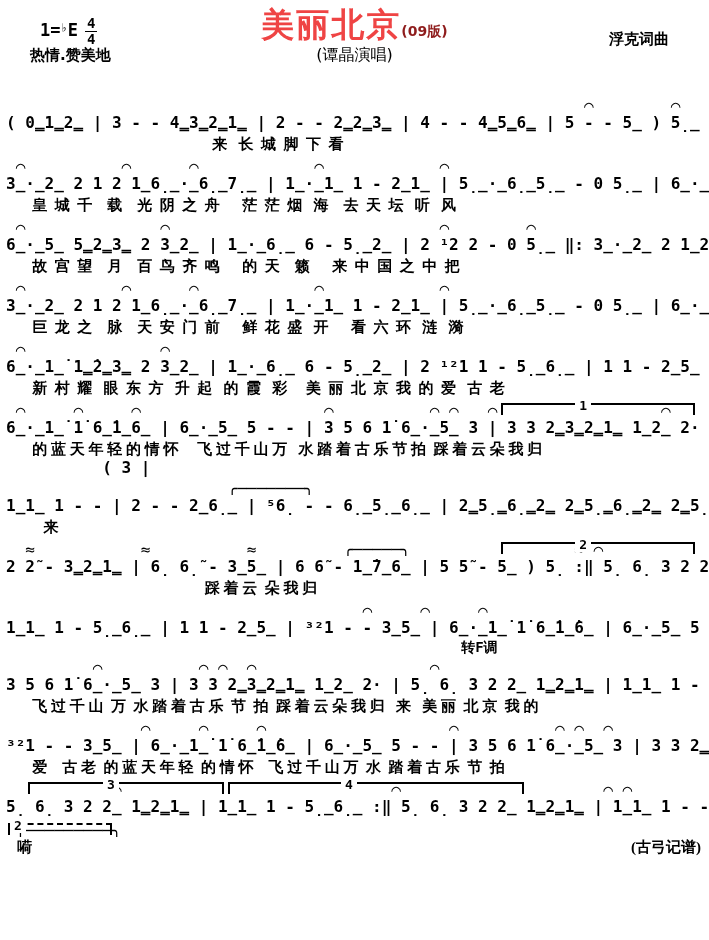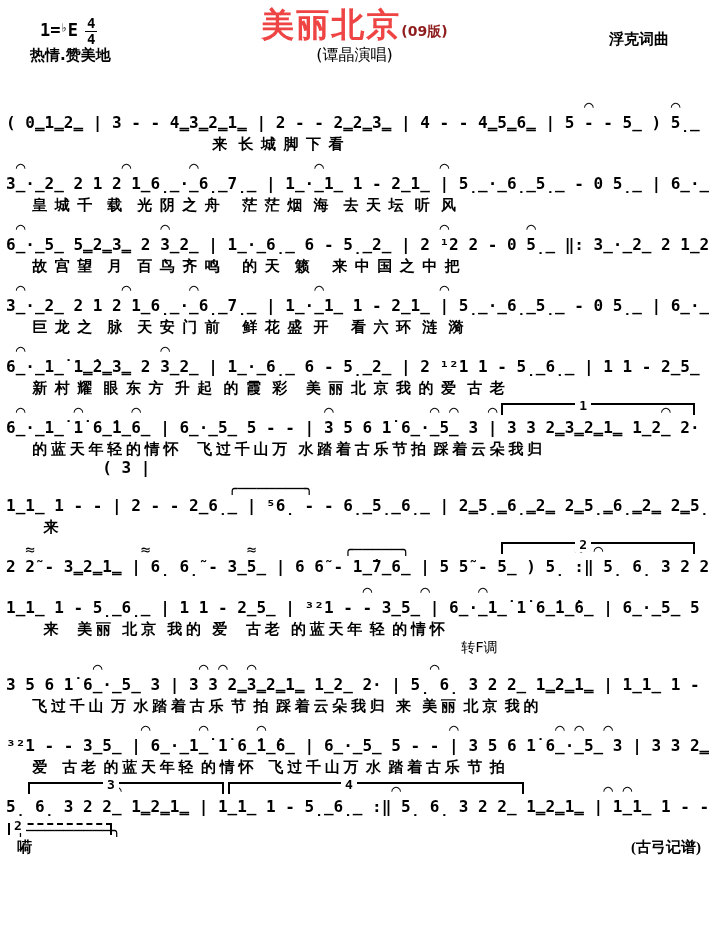--- a/index.html
+++ b/index.html
@@ -27,21 +27,21 @@
   .score{padding:0 6px;}
   .line{position:relative;margin-bottom:7px;}
   .arcs{font-family:"DejaVu Sans Mono", monospace;font-size:16px;height:12px;line-height:12px;
         white-space:pre;overflow:hidden;}
   .notation{font-family:"DejaVu Sans Mono", monospace;font-size:16px;font-weight:bold;
             line-height:22px;white-space:pre;}
   .lyrics{font-family:Liberation Serif, serif;font-size:15px;font-weight:bold;
           line-height:20px;white-space:pre;}
   .extra{white-space:pre;}
   .extra.mono{font-family:"DejaVu Sans Mono", monospace;font-weight:bold;font-size:16px;line-height:17px;}
-  .extra.cjk{font-family:"DejaVu Sans Mono", monospace;font-weight:normal;font-size:14px;line-height:16px;}
+  .extra.cjk{font-family:"DejaVu Sans Mono", monospace;font-weight:bold;font-size:14px;line-height:16px;}
   .footnote{float:right;margin-right:2px;font-weight:bold;}
   
   .volta{position:absolute;top:-2px;height:10px;border-top:2px solid #000;
          border-left:2px solid #000;border-right:2px solid #000;}
   .vlabel{position:relative;top:-10px;left:38%;background:#fff;padding:0 4px;
           font-size:13px;font-weight:bold;font-family:"DejaVu Sans Mono", monospace;}
   .v-r{right:8px;width:190px;}
   .v-3{left:22px;width:192px;}
   .v-4{left:222px;width:292px;}
   .v-2l{left:2px;width:100px;border-top-style:dashed;border-right-style:dashed;}
@@ -97,25 +97,25 @@
       </div>
       <div class="line">
         <div class="arcs">                       ╭───────╮</div>
         <div class="notation">1̲1̲ 1 - - | 2 - - 2̲6̣̲ | ⁵6̣ - - 6̣̲5̣̲6̣̲ | 2̳5̣̳6̣̳2̳ 2̳5̣̳6̣̳2̳ 2̳5̣̳6̣̳2̳ 2̳5̣̳6̣̳2̳ | 6 - 5 6̣̲1̲ |</div>
         <div class="lyrics">          来</div>
       </div>
       <div class="line">
         <div class="volta v-r"><span class="vlabel">2</span></div>
         <div class="arcs">  ≈           ≈          ≈         ╭─────╮                 ≈ ⌒</div>
         <div class="notation">2 2̃ - 3̳2̳1̳ | 6̣ 6̣̃ - 3̲5̲ | 6 6̃ - 1̲̇7̲6̲ | 5 5̃ - 5̲ ) 5̣ :‖ 5̣ 6̣ 3 2 2̲ 1̳2̳1̳ |</div>
+        <div class="lyrics">                                                     踩 着 云  朵 我 归</div>
       </div>
       <div class="line">
         <div class="arcs">                                     ⌒     ⌒     ⌒</div>
         <div class="notation">1̲1̲ 1 - 5̣̲6̣̲ | 1 1 - 2̲5̲ | ³²1 - - 3̲5̲ | 6̲·̲1̲̇ 1̇ 6̲̇1̲̇6̲ | 6̲·̲5̲ 5 - - |</div>
-        <div class="lyrics">          来     美 丽   北 京   我 的   爱     古 老   的 蓝 天 年  轻  的 情 怀</div>
         <div class="extra cjk">                                                      转F调</div>
       </div>
       <div class="line">
         <div class="arcs">         ⌒          ⌒ ⌒  ⌒                  ⌒</div>
         <div class="notation">3 5 6 1̇ 6̲·̲5̲ 3 | 3 3 2̳3̳2̳1̳ 1̲2̲ 2· | 5̣ 6̣ 3 2 2̲ 1̳2̳1̳ | 1̲1̲ 1 - 5̣̲6̣̲ ‖: 1 1 - 2̲5̲ |</div>
         <div class="lyrics">       飞 过 千 山  万  水 踏 着 古 乐  节  拍  踩 着 云 朵 我 归   来   美 丽  北 京  我 的</div>
       </div>
       <div class="line">
         <div class="arcs">              ⌒     ⌒     ⌒                   ⌒          ⌒ ⌒  ⌒</div>
         <div class="notation">³²1 - - 3̲5̲ | 6̲·̲1̲̇ 1̇ 6̲̇1̲̇6̲ | 6̲·̲5̲ 5 - - | 3 5 6 1̇ 6̲·̲5̲ 3 | 3 3 2̳3̳2̳1̳ 1̲2̲ 2· |</div>

